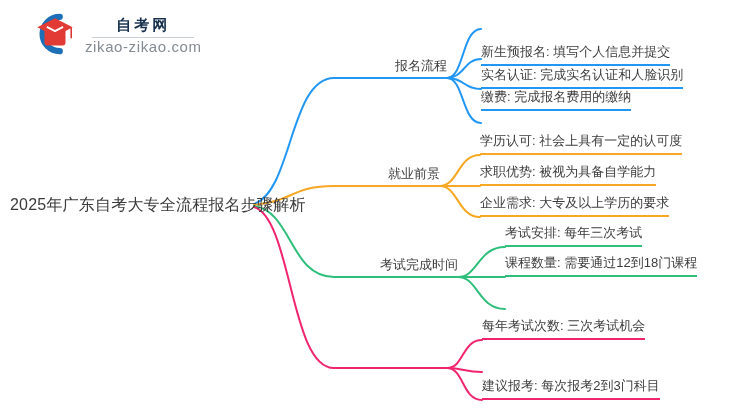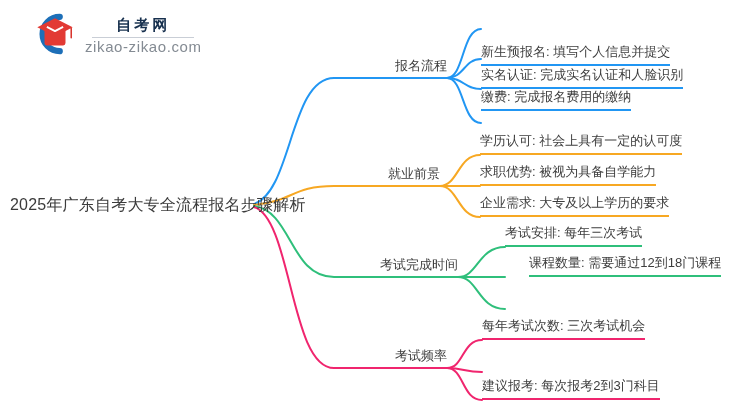--- a/index.html
+++ b/index.html
@@ -74,29 +74,28 @@
       <div class="logo-divider"></div>
       <div class="logo-url">zikao-zikao.com</div>
     </div>
   </div>
 
   <div class="root">2025年广东自考大专全流程报名步骤解析</div>
 
   <div class="blabel" style="left: 330px; top: 57px; width: 117px; --c: #2196F3;" data-branch="0">报名流程</div>
   <div class="blabel" style="left: 330px; top: 165px; width: 110px; --c: #F7A823;" data-branch="1">就业前景</div>
   <div class="blabel" style="left: 330px; top: 256px; width: 128px; --c: #2FBF7B;" data-branch="2">考试完成时间</div>
-  <div class="blabel" style="left: 330px; top: 347px; width: 117px; --c: #F0256E;" data-branch="3">考试频率</div>
 
   <div class="item" style="left: 481px; top: 36px; margin-top: 7px; --c: #2196F3;" data-branch="0">新生预报名: 填写个人信息并提交</div>
   <div class="item" style="left: 481px; top: 66px; --c: #2196F3;" data-branch="0">实名认证: 完成实名认证和人脸识别</div>
   <div class="item" style="left: 481px; top: 88px; --c: #2196F3;" data-branch="0">缴费: 完成报名费用的缴纳</div>
 
   <div class="item" style="left: 480px; top: 132px; --c: #F7A823;" data-branch="1">学历认可: 社会上具有一定的认可度</div>
   <div class="item" style="left: 480px; top: 163px; --c: #F7A823;" data-branch="1">求职优势: 被视为具备自学能力</div>
   <div class="item" style="left: 480px; top: 194px; --c: #F7A823;" data-branch="1">企业需求: 大专及以上学历的要求</div>
 
   <div class="item" style="left: 505px; top: 224px; --c: #2FBF7B;" data-branch="2">考试安排: 每年三次考试</div>
-  <div class="item" style="left: 505px; top: 254px; margin-left: 24px; --c: #2FBF7B;" data-branch="2">课程数量: 需要通过12到18门课程</div>
+  <div class="item" style="left: 505px; top: 254px; --c: #2FBF7B;" data-branch="2">课程数量: 需要通过12到18门课程</div>
 
   <div class="item" style="left: 482px; top: 317px; --c: #F0256E;" data-branch="3">每年考试次数: 三次考试机会</div>
   <div class="item" style="left: 482px; top: 377px; --c: #F0256E;" data-branch="3">建议报考: 每次报考2到3门科目</div>
 
 </div>
 
 </body></html>

